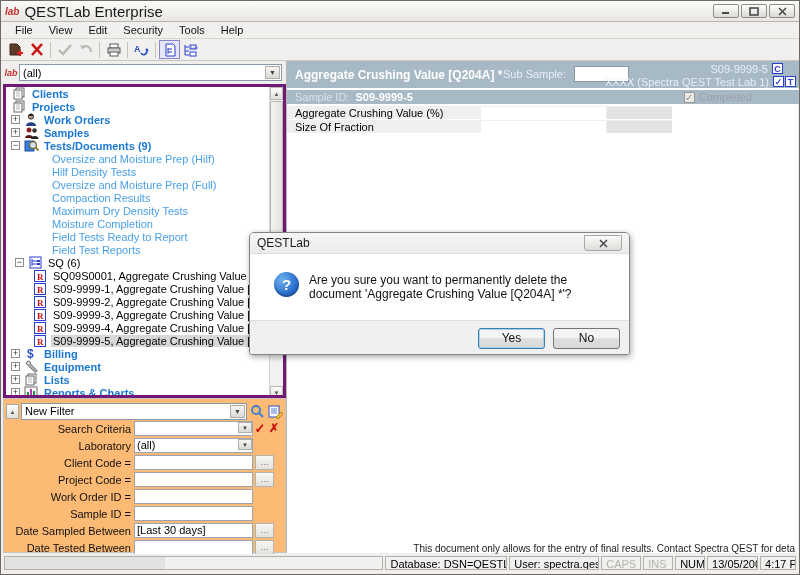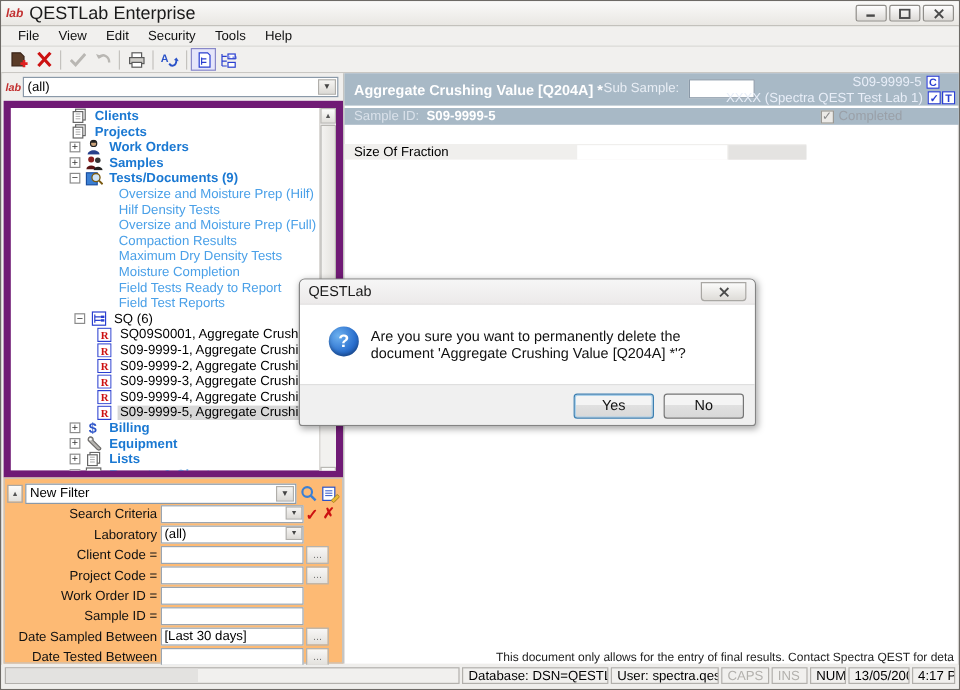--- a/index.html
+++ b/index.html
@@ -31,21 +31,21 @@
   .tsep { width:1px; height:16px; background:#c4c2be; margin:0 3px; }
 
   
   .leftpanel { position:absolute; left:2px; top:60px; width:283px; height:492px; background:#f0efed; }
   .scoperow { position:absolute; left:0; top:0; width:283px; height:23px; display:flex; align-items:center; }
   .scopelogo { width:16px; text-align:center; color:#c23030; font-weight:bold; font-size:9px; font-style:italic; }
   .combo { position:relative; height:17px; background:#fff; border:1px solid #8a99a8; display:flex; align-items:center; padding-left:3px; }
   .combo .arrowbox { position:absolute; right:1px; top:1px; bottom:1px; width:15px; background:linear-gradient(#f6f5f3,#dcdad6); border:1px solid #b0aeaa; display:flex; align-items:center; justify-content:center; font-size:7px; color:#444; }
   .scopecombo { flex:1; margin-right:4px; }
 
-  .tree { position:absolute; left:0; top:23px; width:283px; height:314px; background:#fff; border:6px solid #701a75; overflow:hidden;padding-left:44px; }
+  .tree { position:absolute; left:0; top:23px; width:283px; height:314px; background:#fff; border:3px solid #701a75; overflow:hidden; }
   .tree-row { height:13px; display:flex; align-items:center; white-space:nowrap; overflow:hidden; }
   .tree-row .expand { width:9px; height:9px; border:1px solid #8c8c8c; background:#fff; font-size:9px; line-height:7px; text-align:center; margin-right:3px; flex:none; color:#333; }
   .tree-row .ticon { width:16px; flex:none; margin-right:3px; display:flex; justify-content:center; }
   .tree-row .tlabel { padding:0 2px; }
   .tree-row.parent .tlabel { color:#1a78d2; font-weight:bold; }
   .tree-row.child .tlabel { color:#4aa0e8; }
   .tree-row.group .tlabel { color:#000; }
   .tree-row.record .tlabel { color:#000; }
   .tree-row.selected .tlabel { background:#d8d8d8; }
   .lv0 { padding-left:5px; } .lvg { padding-left:9px; } .lvc { padding-left:44px; } .lvr { padding-left:26px; }
@@ -539,20 +539,25 @@
       </span>
     </div>
     <div class="samplebar">
       <span class="sidlabel">Sample ID:</span>
       <span class="sidvalue">S09-9999-5</span>
       <span class="completed">
         <span class="cb">✓</span>
         <span class="cblabel">Completed</span>
       </span>
     </div>
+    <div class="fieldrow" style="top:45px;">
+      <span class="frlabel">Aggregate Crushing Value (%)</span>
+      <span class="frinput"></span>
+      <span class="frgray"></span>
+    </div>
     <div class="fieldrow" style="top:59px;">
       <span class="frlabel">Size Of Fraction</span>
       <span class="frinput"></span>
       <span class="frgray"></span>
     </div>
     <div class="note">This document only allows for the entry of final results. Contact Spectra QEST for deta</div>
   </div>
 
   <div class="statusbar" id="status-panels">
       <div class="spanel grow">

